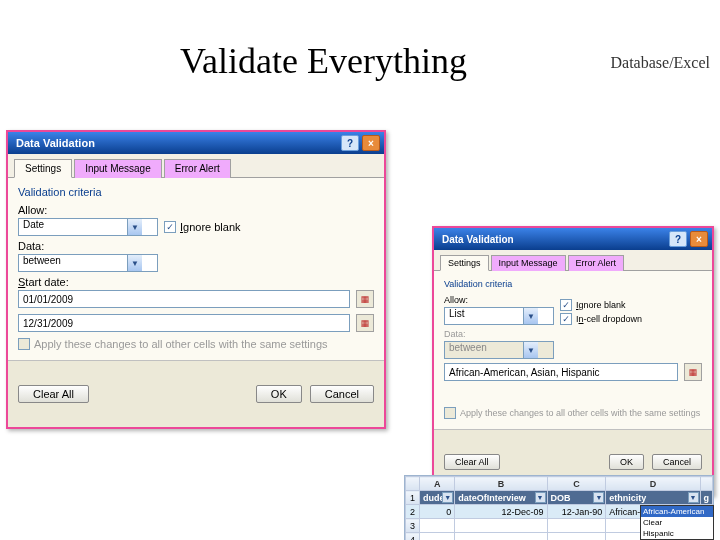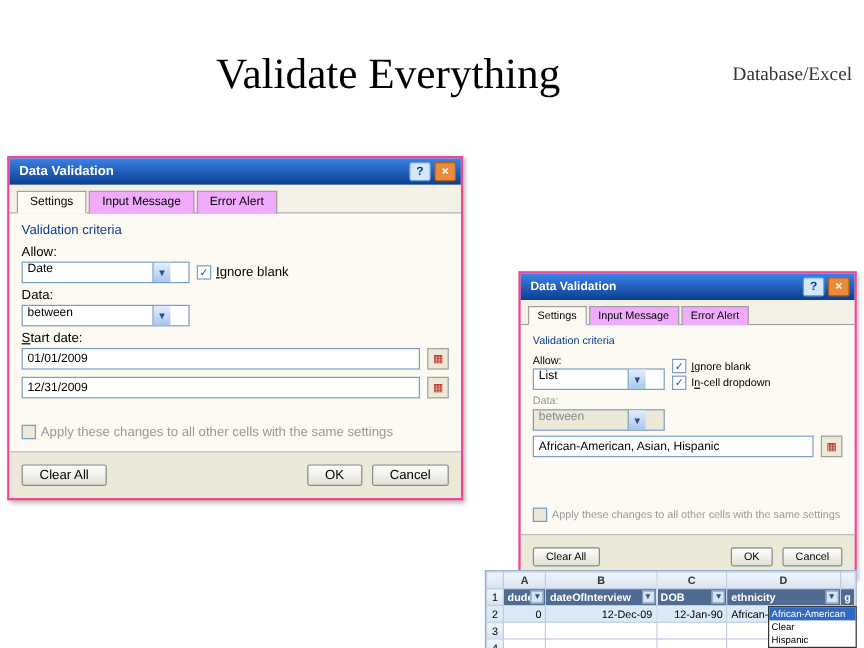--- a/index.html
+++ b/index.html
@@ -134,34 +134,34 @@
     width: 12px; height: 12px;
     border: 1px solid #7b9ebd;
     background: #fff;
     display: flex; align-items: center; justify-content: center;
     font-size: 9px; color: #2a4f88;
   }
   .checkbox.disabled .box { background: #ece9d8; }
   .checkbox.disabled span { color: #999; }
   .buttonbar {
     display: flex; justify-content: space-between; align-items: center;
-    padding: 10px 10px; background: #ece9d8;
+    padding: 24px 10px; background: #ece9d8;
     border-top: 1px solid #c0c0c0;
   }
   .btn {
     border: 1px solid #888;
     background: linear-gradient(#fefefe,#e0e0d8);
     padding: 2px 14px;
     font-size: 11px;
     cursor: pointer;
     border-radius: 2px;
   }
   .dlg2 .btn { font-size: 9px; padding: 2px 10px; }
   .btn-group { display: flex; gap: 8px; }
-  .apply-row { margin-top: 18px; }
+  .apply-row { margin-top: 2px; }
   .underline { text-decoration: underline; }
 
   
   .sheet {
     position: absolute;
     top: 475px;
     left: 404px;
     width: 310px;
     border: 1px solid #9db4cf;
     font-size: 9px;

